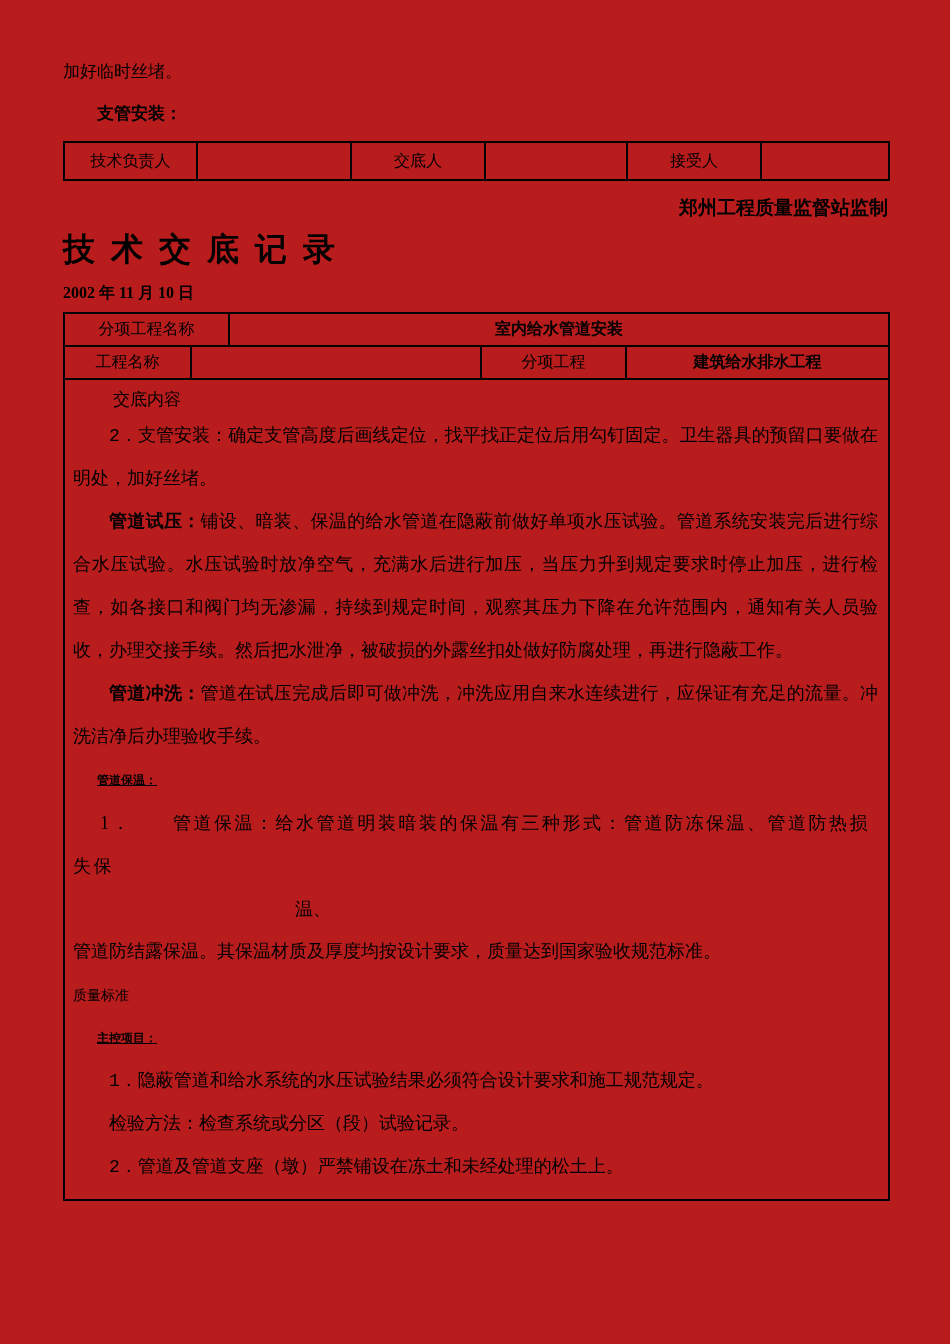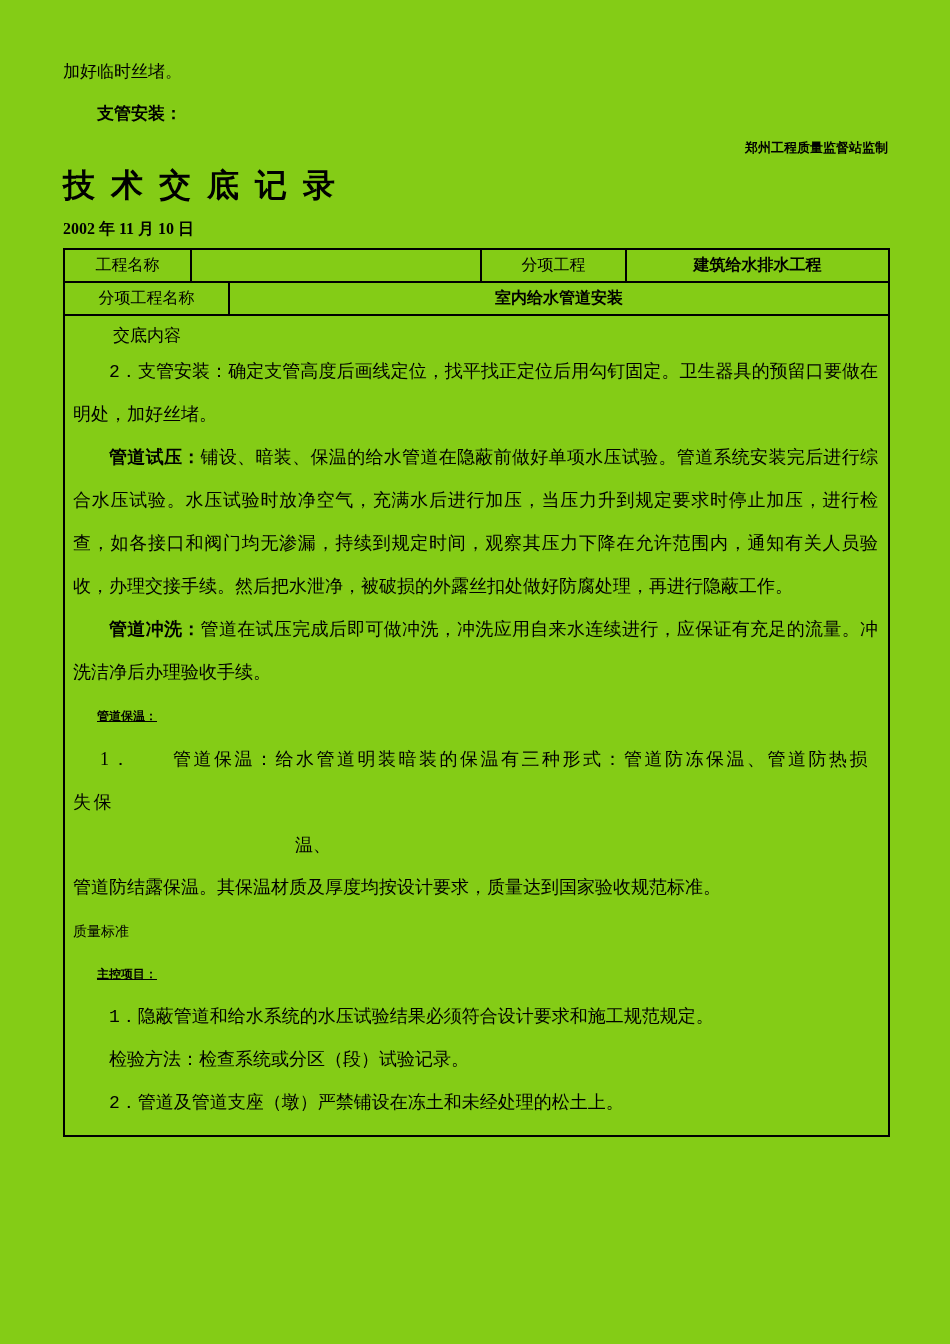--- a/index.html
+++ b/index.html
@@ -2,21 +2,21 @@
 <html><head>
 <meta charset="utf-8">
 <style>
   * { margin: 0; padding: 0; box-sizing: border-box; }
   html, body { background: #ffffff; }
   .page {
     position: relative;
     width: 950px;
     height: 1344px;
     margin: 0 auto;
-    background: #84cc16;
+    background: #b91c1c;
     color: #000000;
     font-family: "Liberation Serif", "DejaVu Serif", serif;
     padding: 58px 62px 0 63px;
     overflow: hidden;
   }
   .bold { font-weight: bold; }
 
   
   .tail-line { font-size: 17px; line-height: 27px; }
   .branch-heading { font-size: 17px; font-weight: bold; margin-top: 17px; text-indent: 2em; }
@@ -25,21 +25,21 @@
     text-align: justify; text-indent: 2em;
   }
 
   
   .sig-table { width: 100%; border-collapse: collapse; table-layout: fixed; margin-top: 16px; }
   .sig-table td {
     border: 2px solid #000; height: 38px; font-size: 16px;
     text-align: center; vertical-align: middle;
   }
 
-  .supervisor-note { text-align: right; font-weight: bold; font-size: 13px; margin-top: 14px; }
+  .supervisor-note { text-align: right; font-weight: bold; font-size: 19px; margin-top: 14px; }
   .doc-title { text-align: left; font-size: 32px; font-weight: bold; letter-spacing: 4px; margin-top: 8px; line-height: 40px; }
   .doc-date { text-align: left; font-size: 16px; font-weight: bold; margin-top: 14px; }
 
   
   .main-table { width: 100%; border-collapse: collapse; table-layout: fixed; margin-top: 8px; }
   .main-table td { border: 2px solid #000; font-size: 16px; vertical-align: middle; }
   .info-cell { height: 33px; text-align: center; }
   .content-cell { vertical-align: top; padding: 5px 10px 10px 8px; height: 765px; }
 
   .section-label { font-size: 17px; line-height: 30px; margin-left: 40px; }
@@ -51,43 +51,63 @@
   .subhead { font-size: 12px; font-weight: bold; line-height: 43px; text-indent: 2em; text-decoration: underline; }
 </style>
 </head>
 <body>
 
 <div class="page">
 
   <div class="tail-line">加好临时丝堵。</div>
   <div class="branch-heading">支管安装：</div>
 
+  <table class="sig-table">
+    <colgroup>
+      <col style="width:133px">
+        <col style="width:154px">
+        <col style="width:134px">
+      <col style="width:142px">
+        <col style="width:134px">
+        <col style="width:128px">
+    </colgroup>
+    <tbody>
+        <tr>
+      <td>技术负责人</td>
+      <td></td>
+      <td>交底人</td>
+      <td></td>
+      <td>接受人</td>
+      <td></td>
+    </tr>
+  </tbody>
+    </table>
 
   <div class="supervisor-note">郑州工程质量监督站监制</div>
   <div class="doc-title">技 术 交 底 记 录</div>
   <div class="doc-date">2002 年 11 月 10 日</div>
 
   <table class="main-table">
     <colgroup>
       <col style="width:127px">
         <col style="width:38px">
         <col style="width:252px">
       <col style="width:145px">
         <col style="width:263px">
     </colgroup>
     <tbody>
         <tr>
+      <td class="info-cell" colspan="2">分项工程名称</td>
+      <td class="info-cell bold" colspan="3">室内给水管道安装</td>
+    </tr>
+    <tr>
       <td class="info-cell">工程名称</td>
       <td class="info-cell" colspan="2"></td>
       <td class="info-cell">分项工程</td>
       <td class="info-cell bold">建筑给水排水工程</td>
-    </tr>
-    <tr>
-      <td class="info-cell" colspan="2">分项工程名称</td>
-      <td class="info-cell bold" colspan="3">室内给水管道安装</td>
     </tr>
     <tr>
       <td class="content-cell" colspan="5">
         <div class="section-label">交底内容</div>
 
         <div class="cpara indent">2．支管安装：确定支管高度后画线定位，找平找正定位后用勾钉固定。卫生器具的预留口要做在明处，加好丝堵。</div>
 
         <div class="cpara indent"><span class="bold">管道试压：</span><span>铺设、暗装、保温的给水管道在隐蔽前做好单项水压试验。管道系统安装完后进行综合水压试验。水压试验时放净空气，充满水后进行加压，当压力升到规定要求时停止加压，进行检查，如各接口和阀门均无渗漏，持续到规定时间，观察其压力下降在允许范围内，通知有关人员验收，办理交接手续。然后把水泄净，被破损的外露丝扣处做好防腐处理，再进行隐蔽工作。</span></div>
 
         <div class="cpara indent"><span class="bold">管道冲洗：</span><span>管道在试压完成后即可做冲洗，冲洗应用自来水连续进行，应保证有充足的流量。冲洗洁净后办理验收手续。</span></div>

